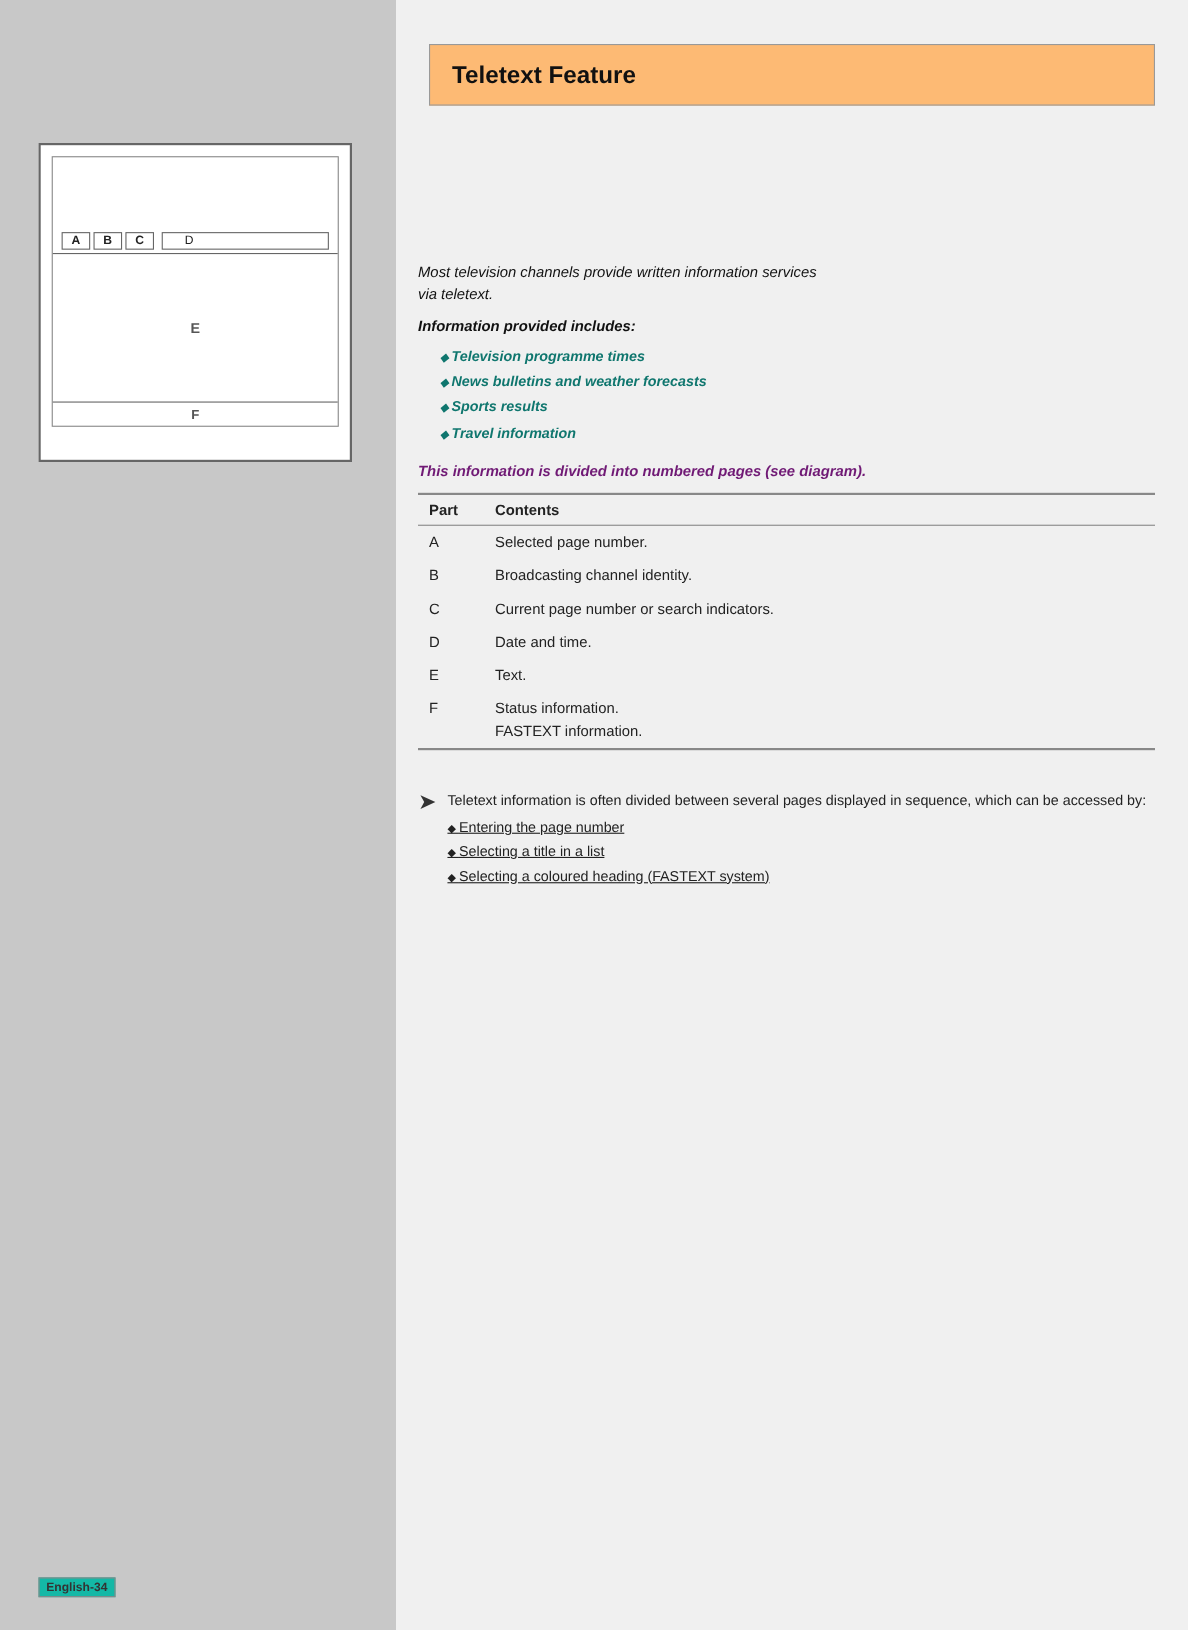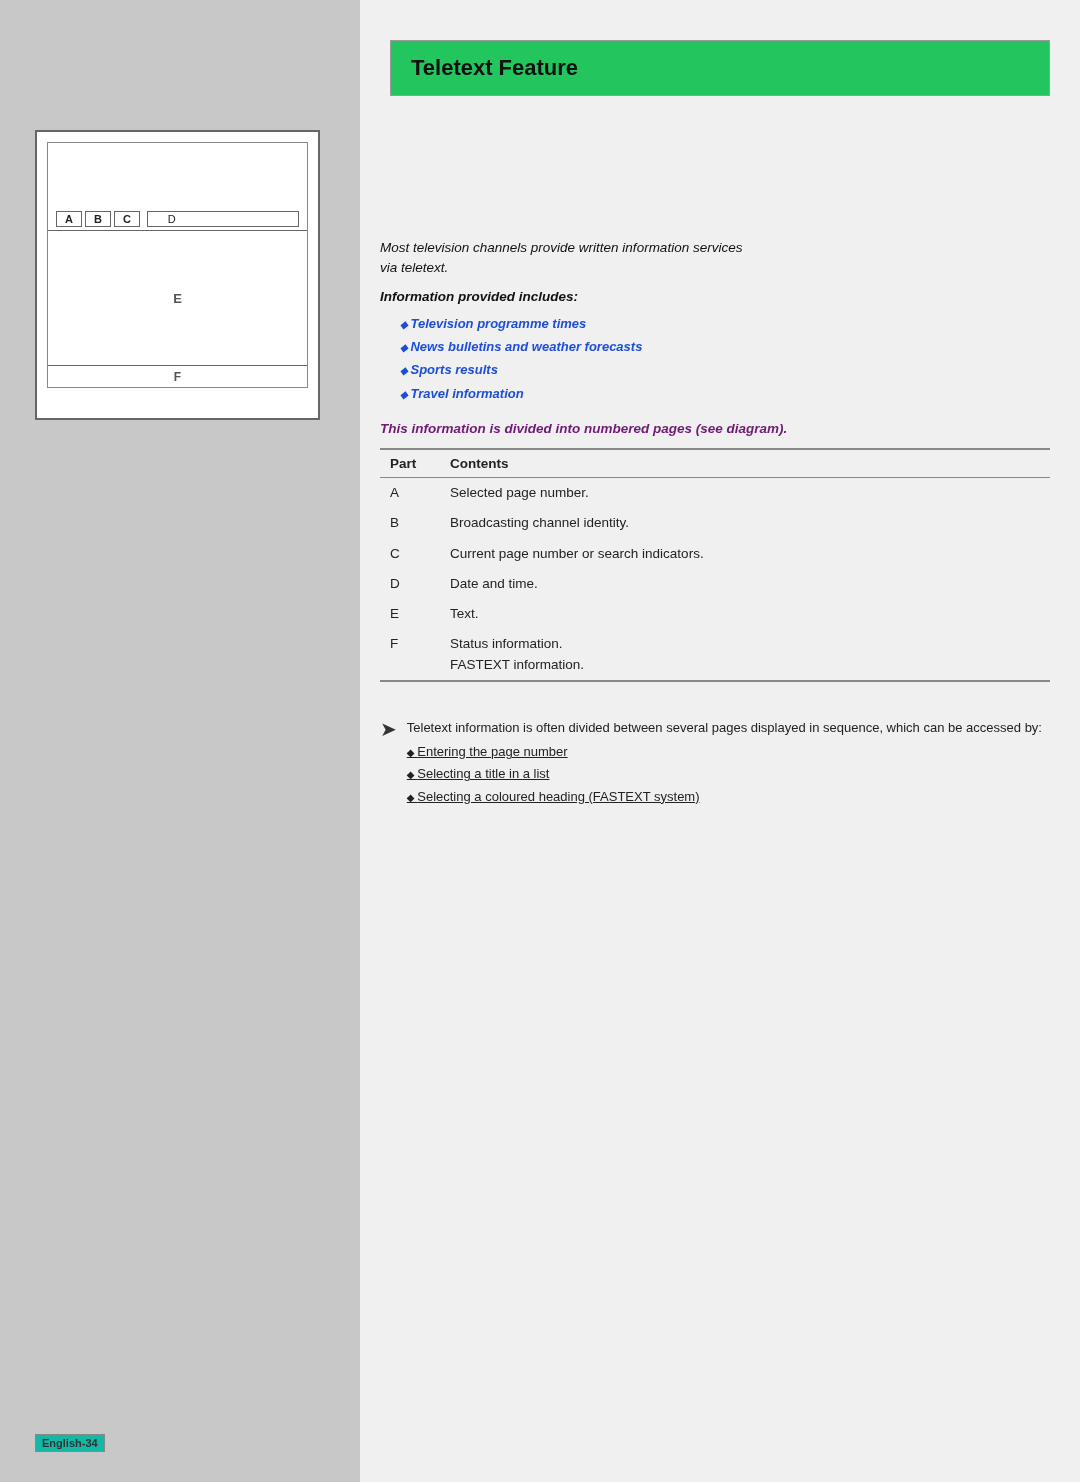--- a/index.html
+++ b/index.html
@@ -31,21 +31,21 @@
       top: 0;
       width: 720px;
       height: 1482px;
       background: #f0f0f0;
       padding: 0;
     }
 
     
     .title-box {
       border: 1px solid #999;
-      background: #22c55e;
+      background: #fdba74;
       padding: 14px 20px;
       margin: 40px 30px 30px 30px;
     }
 
     .title-box h1 {
       font-size: 22px;
       font-weight: bold;
       color: #111;
       font-family: Arial, sans-serif;
     }
@@ -171,21 +171,21 @@
       list-style: none;
       margin-left: 20px;
       margin-bottom: 14px;
     }
 
     .bullet-list li {
       font-style: italic;
       font-weight: bold;
       font-size: 13px;
       line-height: 1.8;
-      color: #1d4ed8;
+      color: #0f766e;
     }
 
     .bullet-list li::before {
       content: '◆ ';
       font-size: 10px;
     }
 
     .diagram-note {
       font-style: italic;
       font-weight: bold;

